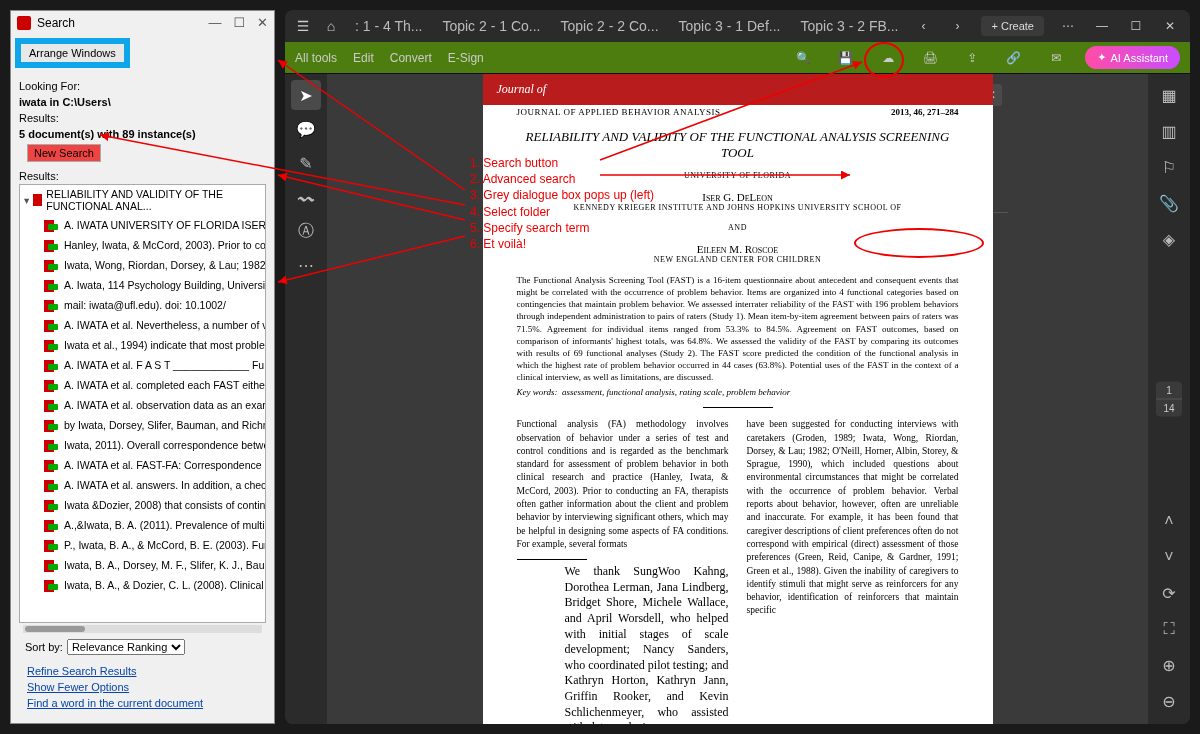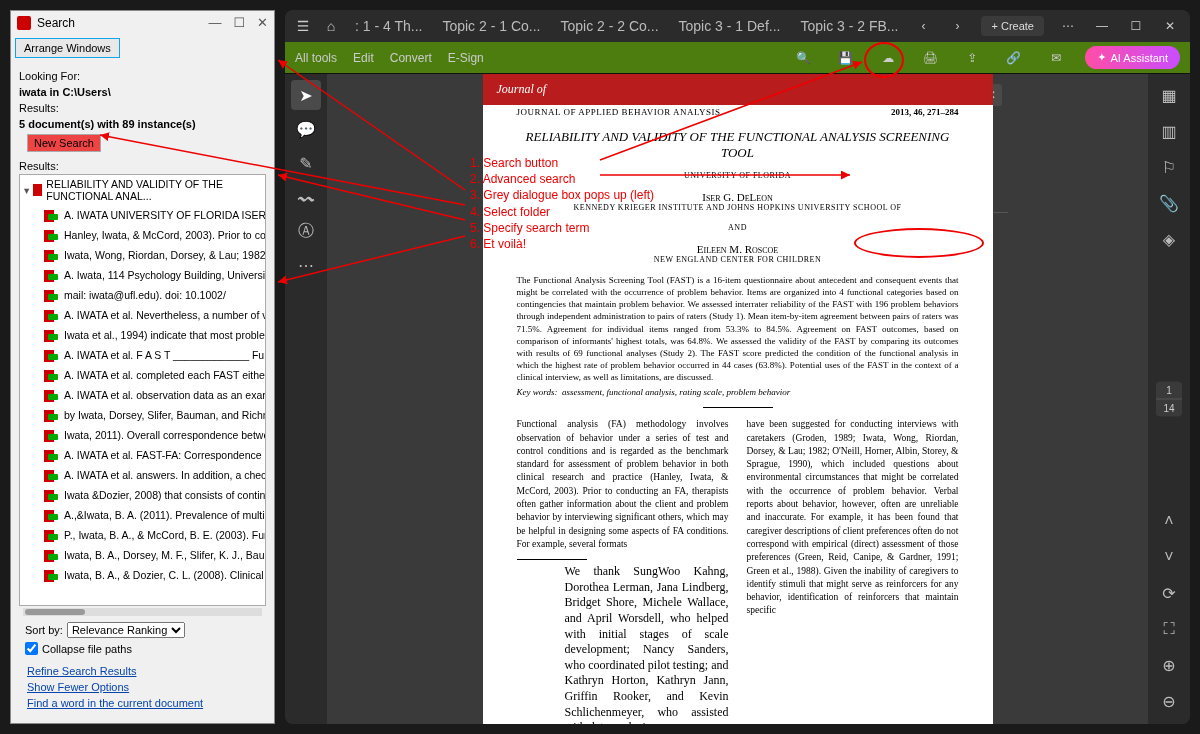--- a/index.html
+++ b/index.html
@@ -5,21 +5,21 @@
 * { box-sizing: border-box; margin: 0; padding: 0; }
 body { font-family: "Segoe UI", Arial, sans-serif; width: 1200px; height: 734px; overflow: hidden; background: #1a1a1a; position: relative; }
 
 
 .search-panel { position: absolute; left: 10px; top: 10px; width: 265px; height: 714px; background: #f0f0f0; border: 1px solid #888; display: flex; flex-direction: column; font-size: 11px; }
 .search-title-bar { display: flex; align-items: center; padding: 4px 6px; background: #f0f0f0; }
 .search-title-bar .icon { width: 14px; height: 14px; background: #c00; border-radius: 2px; margin-right: 6px; }
 .search-title-bar .title { flex: 1; font-size: 12px; }
 .win-btns { display: flex; gap: 12px; color: #555; font-size: 13px; }
 .win-btns span { cursor: pointer; }
-.arrange { padding: 3px 8px; border: 1px solid #0ea5e9; background: #e8e8e8; margin: 4px; display: inline-block; font-size: 11px; cursor: pointer; }
+.arrange { padding: 3px 8px; border: 6px solid #0ea5e9; background: #e8e8e8; margin: 4px; display: inline-block; font-size: 11px; cursor: pointer; }
 .search-body { padding: 4px 8px; display: flex; flex-direction: column; flex: 1; overflow: hidden; }
 .lbl { font-size: 11px; margin-top: 4px; }
 .bold { font-weight: bold; }
 .new-search { border: 1px solid #aaa; background: #ef4444; padding: 2px 6px; margin: 4px 8px; display: inline-block; cursor: pointer; font-size: 11px; }
 .results-list { flex: 1; overflow: hidden; border: 1px solid #aaa; background: #fff; margin-top: 2px; }
 .result-doc { display: flex; align-items: center; padding: 3px 4px; background: #fff; font-size: 10.5px; }
 .result-doc .tri { color: #555; margin-right: 4px; }
 .result-doc .docicon { width: 12px; height: 12px; background: #c00; margin-right: 4px; }
 .result-item { display: flex; align-items: center; padding: 3px 8px 3px 24px; font-size: 10.5px; white-space: nowrap; overflow: hidden; }
 .result-item .ricon { width: 14px; height: 14px; margin-right: 6px; position: relative; flex-shrink: 0; }
@@ -200,24 +200,20 @@
             <span class="ricon"></span>
             <span>Iwata, B. A., &amp; Dozier, C. L. (2008). Clinical application o</span>
           </div>
         </div>
     </div>
     <div class="scrollbar-h"></div>
     <div class="sort-row">
       <span>Sort by:</span>
       <select><option>Relevance Ranking</option></select>
     </div>
-    <div class="collapse-row">
-      <input type="checkbox" checked="" style="">
-      <span>Collapse file paths</span>
-    </div>
     <div class="links-row">
       <a>Refine Search Results</a>
       <a>Show Fewer Options</a>
       <a>Find a word in the current document</a>
     </div>
   </div>
 </div>
 
 <div class="main-app">
   <div class="titlebar">

